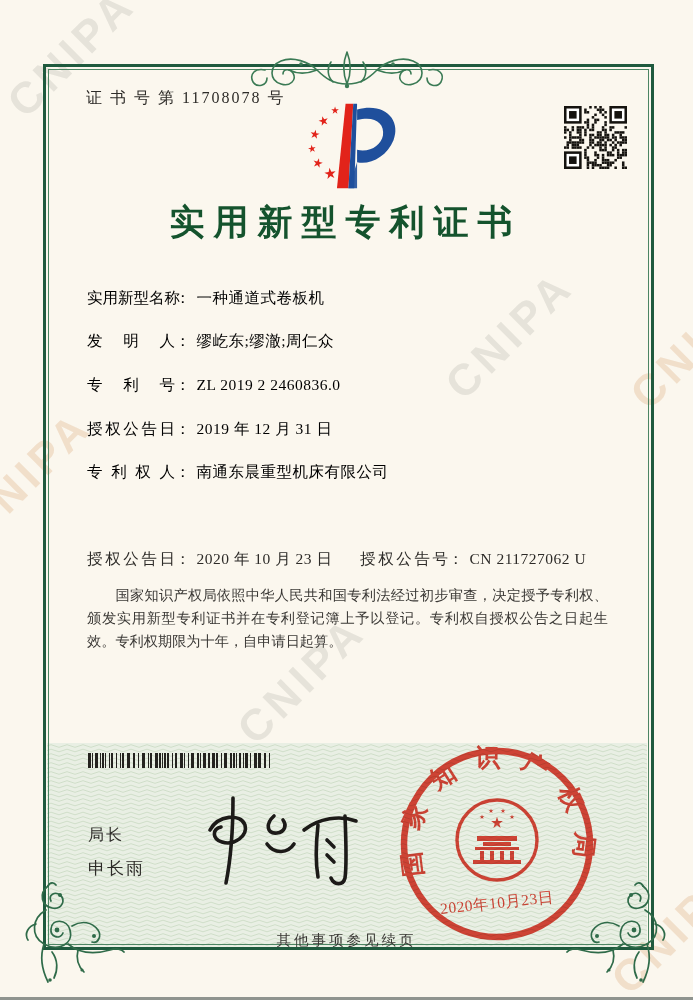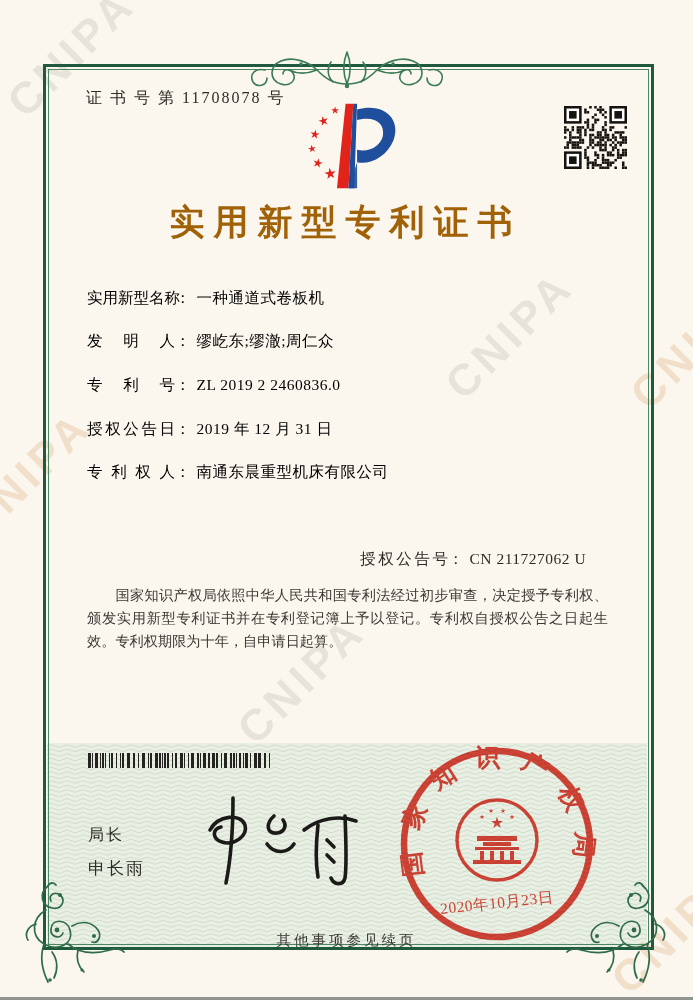--- a/index.html
+++ b/index.html
@@ -25,21 +25,21 @@
   #crest{left:241px;top:44px;}
   #corner-bl{left:18px;top:880px;}
   #corner-br{left:565px;top:880px;transform:scaleX(-1);}
 
   
   .content{position:absolute;z-index:5;color:#2d2b28;}
   #cert-no{left:86px;top:88px;font-size:16px;letter-spacing:2px;}
   #logo{left:290px;top:98px;}
   #qr{left:564px;top:106px;}
   #title{left:0;right:2px;top:199px;text-align:center;font-size:35px;font-weight:bold;
-         letter-spacing:9px;color:#a16207;}
+         letter-spacing:9px;color:#14532d;}
 
   .frow{position:absolute;left:87px;width:540px;font-size:15.5px;white-space:nowrap;}
   .flabel{display:inline-block;width:88px;text-align:justify;text-align-last:justify;vertical-align:bottom;}
   .fcolon{margin-right:6px;}
   .fvalue{letter-spacing:0.5px;margin-top:29px;}
   .frow2{position:absolute;font-size:15.5px;white-space:nowrap;}
 
   #paras{left:87px;top:584px;width:521px;font-size:14.2px;line-height:23px;text-align:justify;color:#3a3835;}
   #paras p{margin:0;text-indent:2em;}
 
@@ -432,20 +432,23 @@
   </div>
   <div class="frow" style="top:375px;">
     <span class="flabel">专利号</span><span class="fcolon">：</span><span class="fvalue">ZL 2019 2 2460836.0</span>
   </div>
   <div class="frow" style="top:419px;">
     <span class="flabel">授权公告日</span><span class="fcolon">：</span><span class="fvalue">2019 年 12 月 31 日</span>
   </div>
   <div class="frow" style="top:462px;">
     <span class="flabel">专利权人</span><span class="fcolon">：</span><span class="fvalue">南通东晨重型机床有限公司</span>
   </div>
+  <div class="frow2 content" style="left:87px;top:549px;">
+    <span class="flabel">授权公告日</span><span class="fcolon">：</span><span class="fvalue">2020 年 10 月 23 日</span>
+  </div>
   <div class="frow2 content" style="left:360px;top:549px;font-family:Liberation Serif, serif;">
     <span class="flabel">授权公告号</span><span class="fcolon">：</span><span class="fvalue">CN 211727062 U</span>
   </div>
 
   <div id="paras" class="content">
     <p>国家知识产权局依照中华人民共和国专利法经过初步审查，决定授予专利权、颁发实用新型专利证书并在专利登记簿上予以登记。专利权自授权公告之日起生效。专利权期限为十年，自申请日起算。</p>
   </div>
 
   <div id="barcode-box" class="content">
     <svg id="barcode" width="186" height="15">

